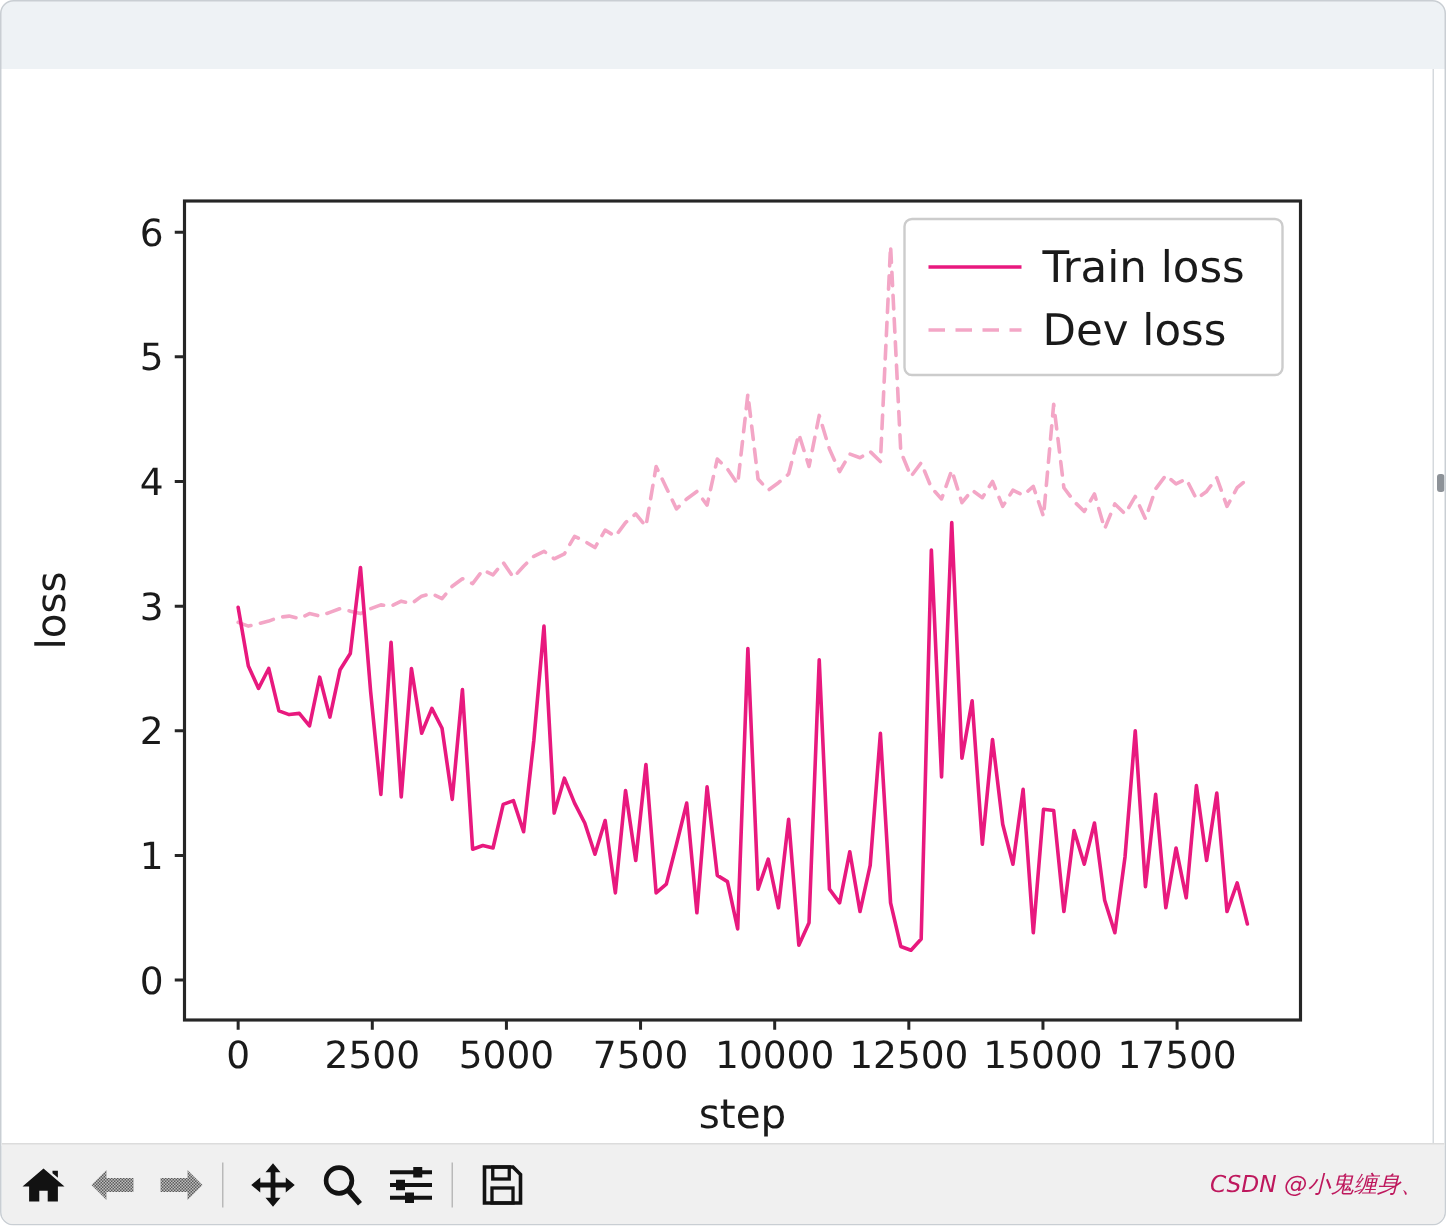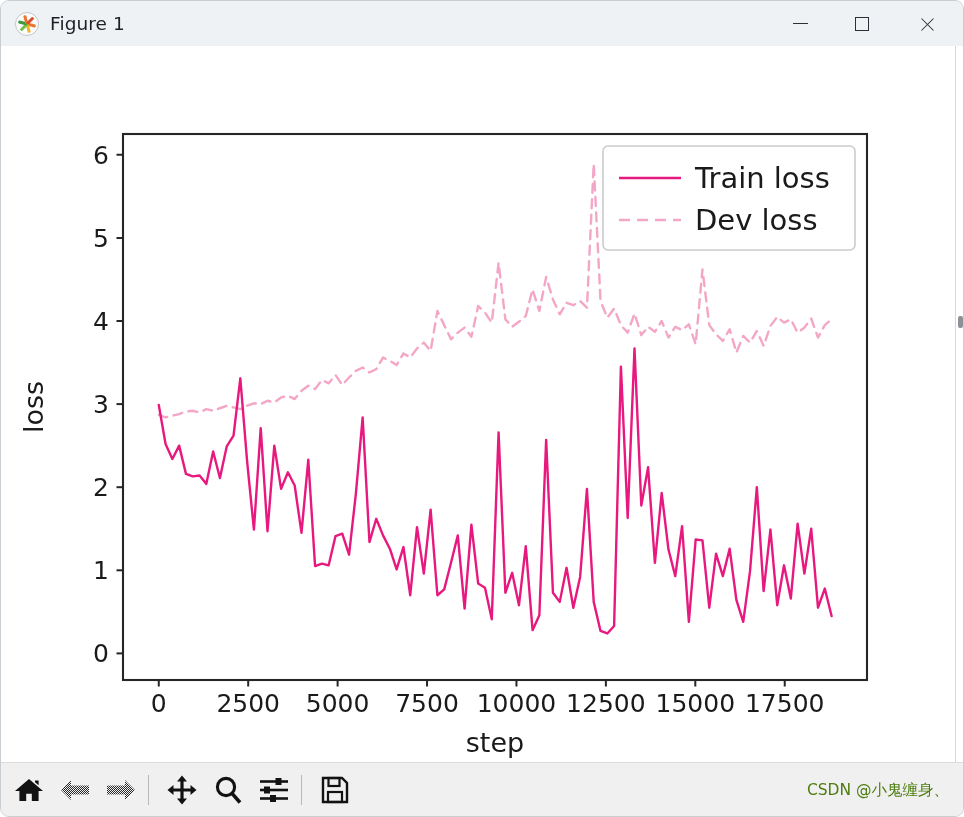--- a/index.html
+++ b/index.html
@@ -95,51 +95,31 @@
   }
   .tool:first-of-type { margin-left: 8px; }
   .tool svg { display: block; }
   .tsep {
     width: 1px; height: 30px; background: #b9b9b9;
     margin: 0 7px; flex: none;
   }
   #watermark {
     position: absolute; right: 16px; top: 50%;
     transform: translateY(-50%);
-    font-size: 15.5px; color: #4d7c0f;
+    font-size: 15.5px; color: #be185d;
     font-family: "DejaVu Sans", sans-serif;
     white-space: nowrap;
+    font-style: italic;
   }
 </style>
 </head>
 <body>
 
 <div id="window">
 
-  <div id="titlebar">
-    <div id="app-icon">
-        <span class="seg" style="background: rgb(232, 118, 44); transform: translate(0px, -50%) rotate(15deg);"></span>
-        <span class="seg" style="background: rgb(240, 179, 35); transform: translate(0px, -50%) rotate(75deg);"></span>
-        <span class="seg" style="background: rgb(111, 191, 74); transform: translate(0px, -50%) rotate(135deg);"></span>
-        <span class="seg" style="background: rgb(59, 154, 59); transform: translate(0px, -50%) rotate(195deg);"></span>
-        <span class="seg" style="background: rgb(232, 118, 44); transform: translate(0px, -50%) rotate(255deg);"></span>
-        <span class="seg" style="background: rgb(217, 79, 43); transform: translate(0px, -50%) rotate(315deg);"></span>
-      </div>
-    <div id="win-title">Figure 1</div>
-
-    <div class="wbtn" id="btn-min">
-      <span class="dash-glyph"></span>
-    </div>
-    <div class="wbtn" id="btn-max">
-      <span class="box-glyph"></span>
-    </div>
-    <div class="wbtn" id="btn-close">
-      <span class="x-glyph"></span>
-    </div>
-  </div>
 
   <div id="canvas">
     <svg id="figure-svg" width="956" height="718" viewBox="0 0 956 718">
         <rect x="122" y="88" width="744" height="546" fill="#ffffff" stroke="#262626" stroke-width="2.1"></rect>
         <line x1="157.76923076923077" y1="634" x2="157.76923076923077" y2="640.5" stroke="#262626" stroke-width="2"></line>
         <text x="157.76923076923077" y="666" fill="#1a1a1a" font-size="25" text-anchor="middle" font-family="&quot;DejaVu Sans&quot;, sans-serif">0</text>
         <line x1="247.1923076923077" y1="634" x2="247.1923076923077" y2="640.5" stroke="#262626" stroke-width="2"></line>
         <text x="247.1923076923077" y="666" fill="#1a1a1a" font-size="25" text-anchor="middle" font-family="&quot;DejaVu Sans&quot;, sans-serif">2500</text>
         <line x1="336.6153846153846" y1="634" x2="336.6153846153846" y2="640.5" stroke="#262626" stroke-width="2"></line>
         <text x="336.6153846153846" y="666" fill="#1a1a1a" font-size="25" text-anchor="middle" font-family="&quot;DejaVu Sans&quot;, sans-serif">5000</text>

